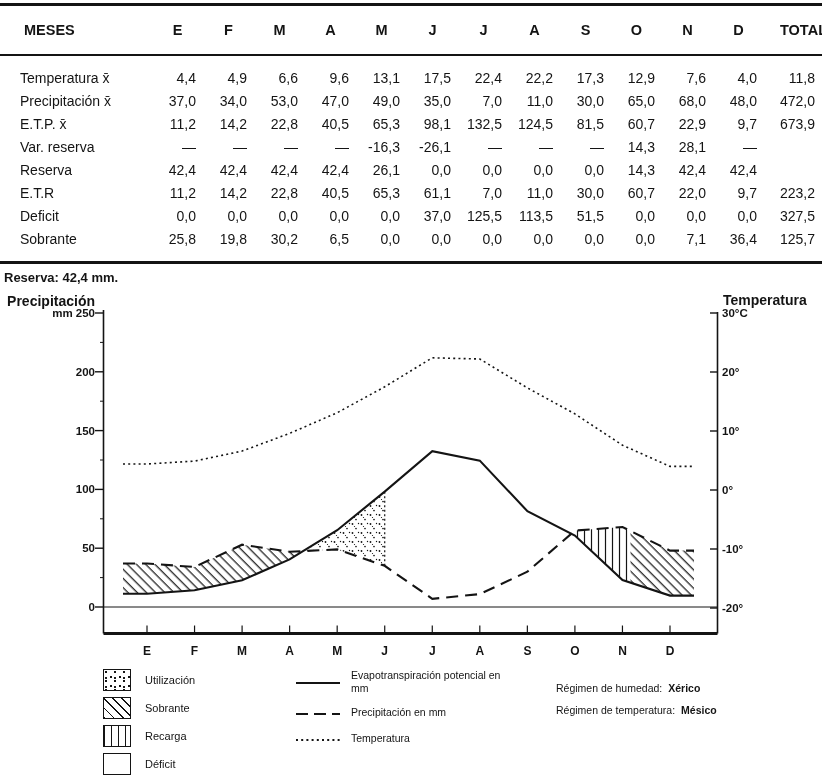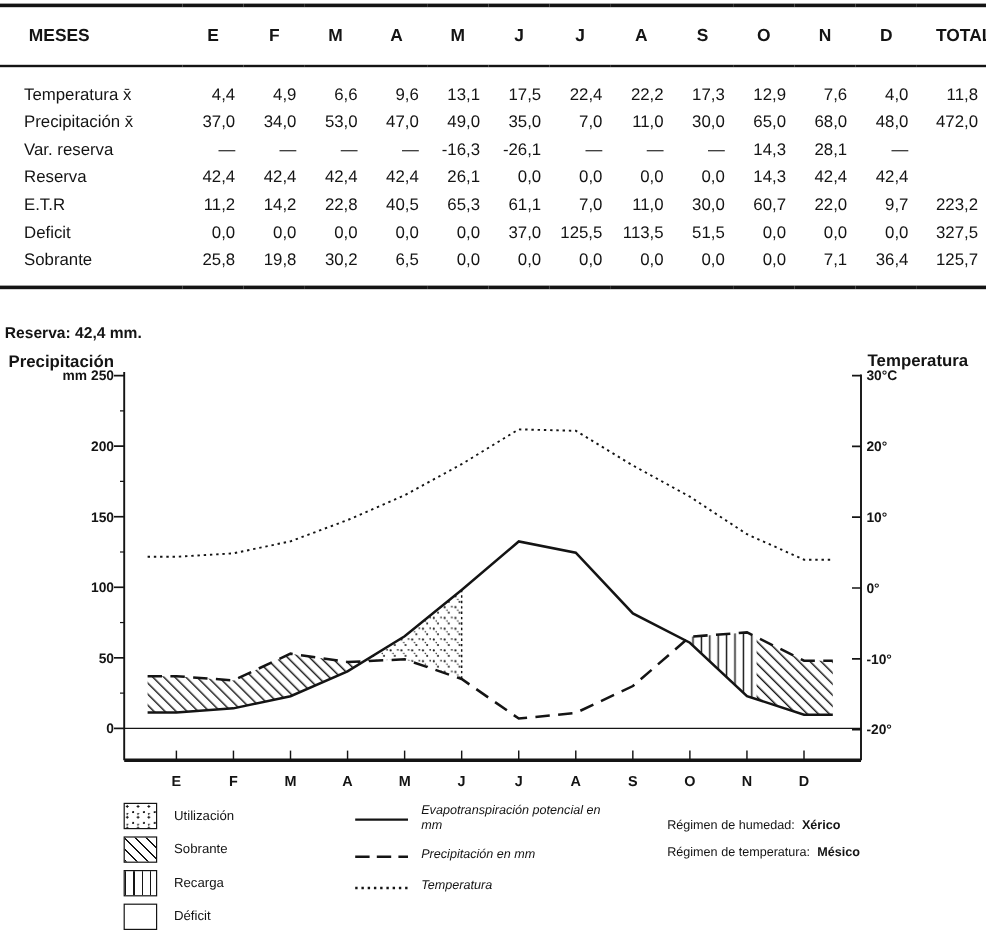--- a/index.html
+++ b/index.html
@@ -35,21 +35,21 @@
   .swatch.stipple{background-image:
       radial-gradient(circle at 2px 2px,#141414 0.9px,transparent 1.1px),
       radial-gradient(circle at 5px 6px,#141414 0.8px,transparent 1px),
       radial-gradient(circle at 7px 3px,#141414 0.7px,transparent 0.9px);
       background-size:9px 9px,9px 9px,9px 9px;background-position:0 0,2px 1px,4px 5px;}
   .swatch.diag{background-image:repeating-linear-gradient(45deg,#141414 0 1.2px,transparent 1.2px 6.5px);}
   .swatch.vert{background-image:repeating-linear-gradient(90deg,#141414 0 1.2px,transparent 1.2px 7px);}
   .swatch.none{background-image:none;}
   .legend-area-label{margin-left:14px;font-size:11px;}
 
-  .legend-lines{position:absolute;left:295px;top:669px;width:255px;font-style:italic;}
+  .legend-lines{position:absolute;left:295px;top:669px;width:255px;}
   .legend-line-row{display:flex;align-items:flex-start;}
   .legend-line-row svg{flex:0 0 46px;}
   .legend-line-label{margin-left:10px;font-size:10.5px;line-height:12.5px;width:160px;}
   .lr1{height:33px;} .lr1 svg{margin-top:11px;}
   .lr2{height:26px;} .lr2 svg{margin-top:9px;} .lr2 .legend-line-label{margin-top:4px;}
   .lr3{height:22px;} .lr3 svg{margin-top:9px;} .lr3 .legend-line-label{margin-top:4px;}
 
   .legend-regimes{position:absolute;left:556px;top:682px;font-size:10.5px;}
   .regime-row{margin-bottom:10px;}
   .regime-value{font-weight:bold;margin-left:6px;}
@@ -122,20 +122,36 @@
           <td>47,0</td>
           <td>49,0</td>
           <td>35,0</td>
           <td>7,0</td>
           <td>11,0</td>
           <td>30,0</td>
           <td>65,0</td>
           <td>68,0</td>
           <td>48,0</td>
           <td>472,0</td>
+        </tr>
+        <tr>
+          <td class="rlabel">E.T.P. x̄</td>
+          <td>11,2</td>
+          <td>14,2</td>
+          <td>22,8</td>
+          <td>40,5</td>
+          <td>65,3</td>
+          <td>98,1</td>
+          <td>132,5</td>
+          <td>124,5</td>
+          <td>81,5</td>
+          <td>60,7</td>
+          <td>22,9</td>
+          <td>9,7</td>
+          <td>673,9</td>
         </tr>
         <tr>
           <td class="rlabel">Var. reserva</td>
           <td>—</td>
           <td>—</td>
           <td>—</td>
           <td>—</td>
           <td>-16,3</td>
           <td>-26,1</td>
           <td>—</td>

